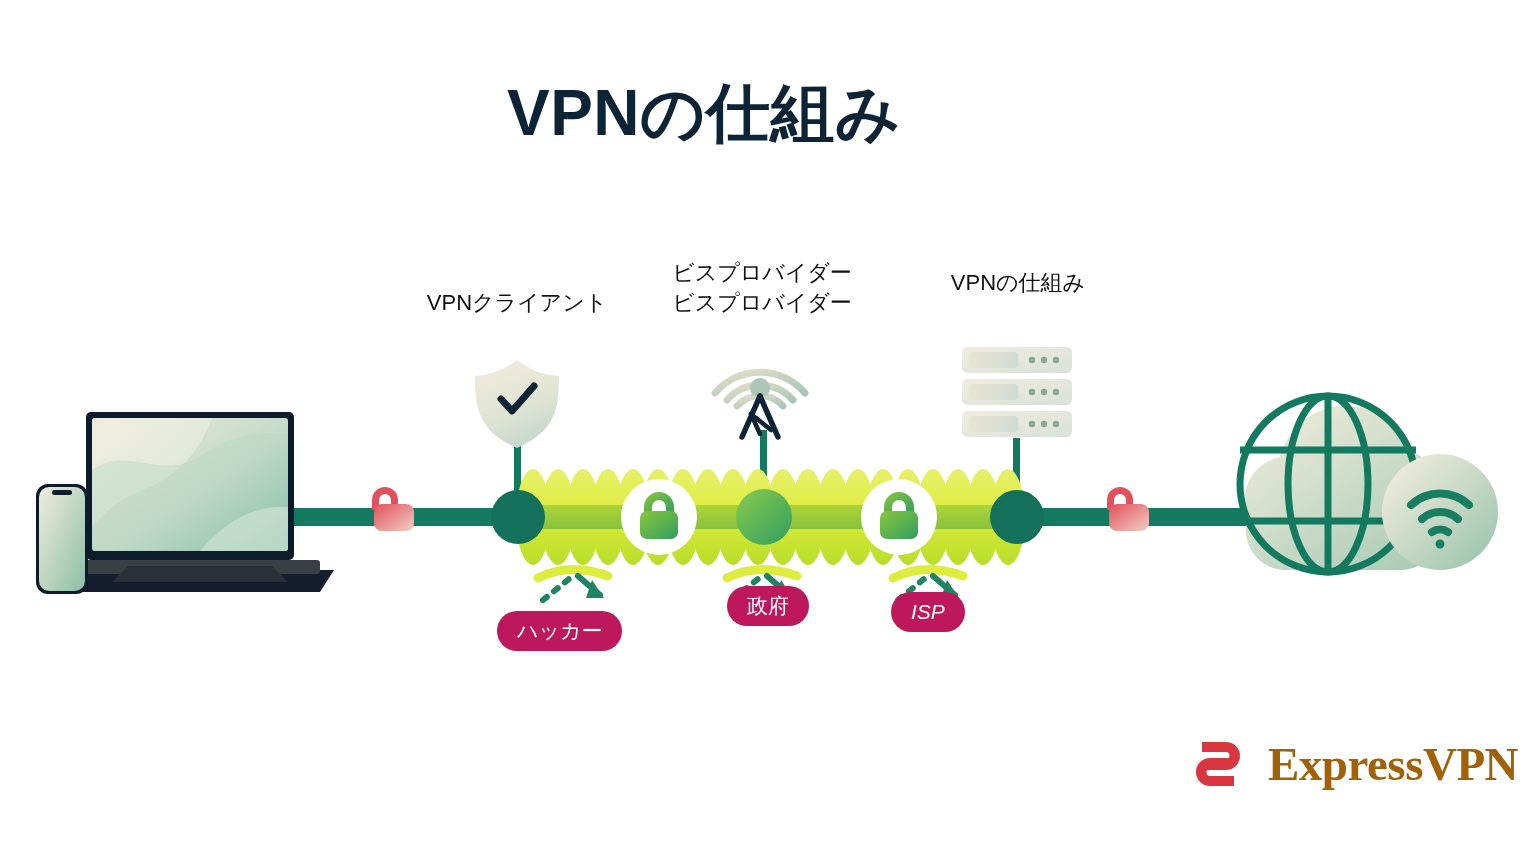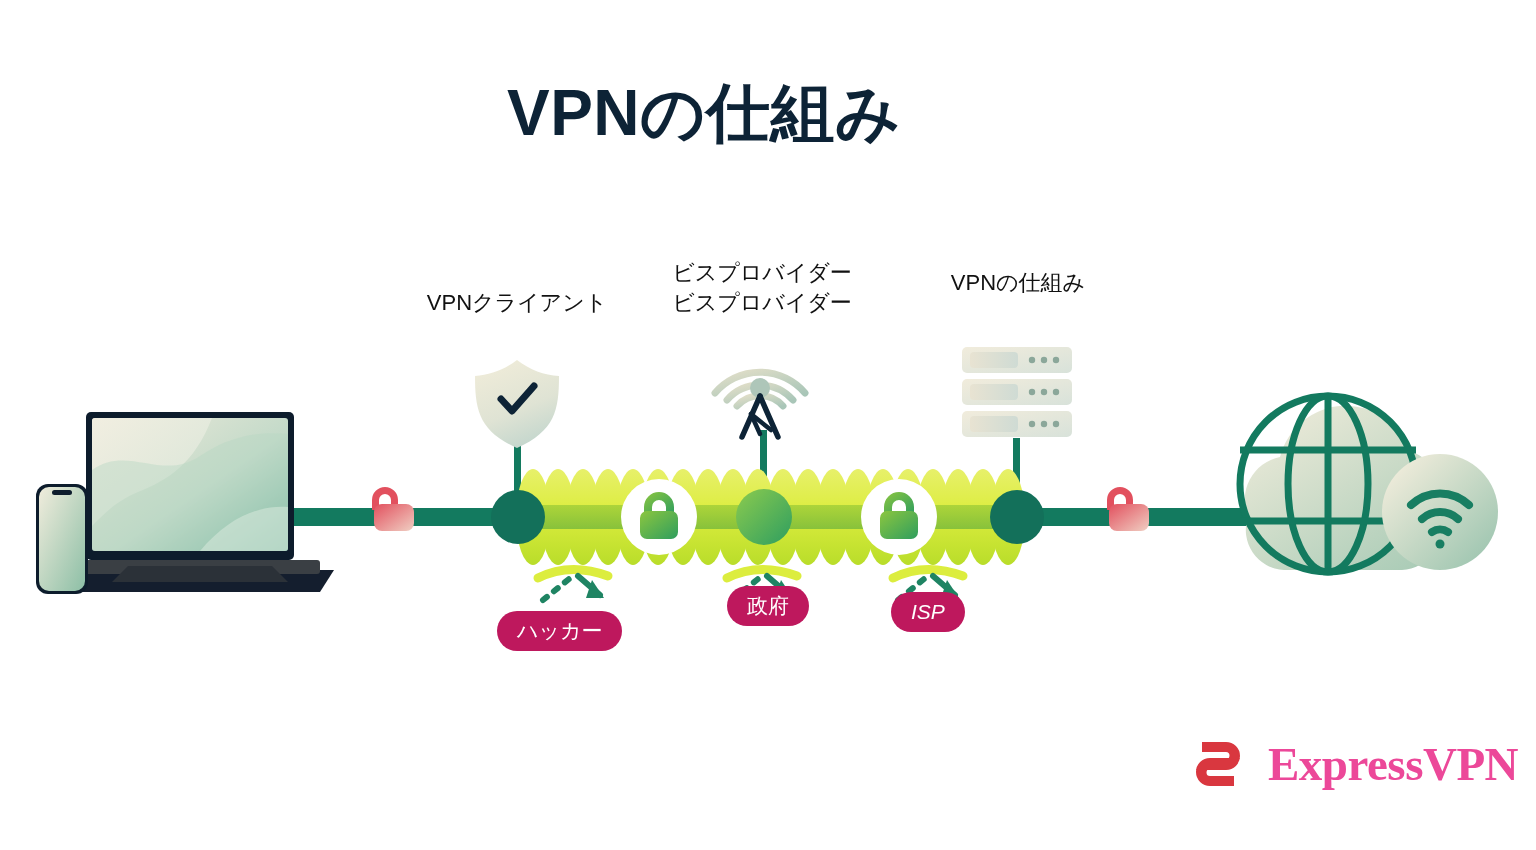--- a/index.html
+++ b/index.html
@@ -67,21 +67,21 @@
     left: 1182px;
     top: 728px;
     display: flex;
     align-items: center;
     gap: 14px;
   }
   #logo-text {
     font-family: "Liberation Serif", "DejaVu Serif", serif;
     font-size: 47px;
     font-weight: bold;
-    color: #ec4899;
+    color: #a16207;
     letter-spacing: -0.5px;
   }
 </style>
 </head>
 <body>
 
 <div id="stage">
 
   <div id="title">VPNの仕組み</div>
 

